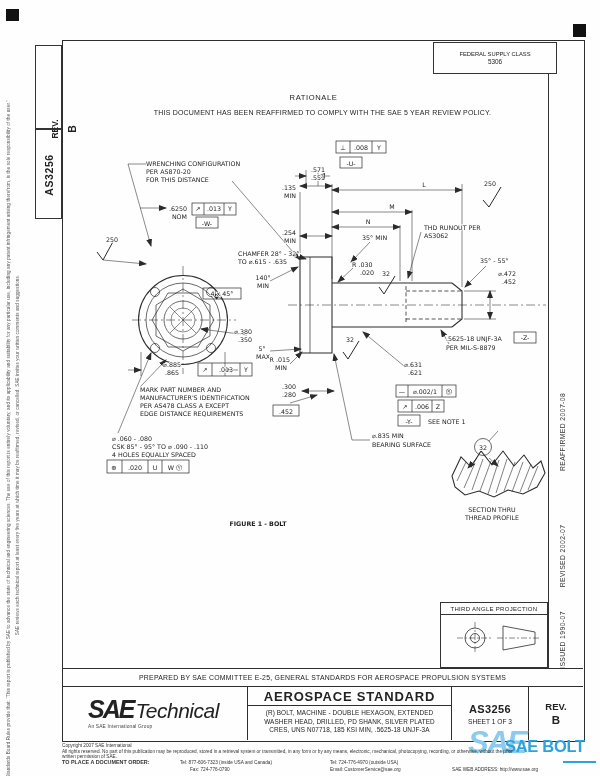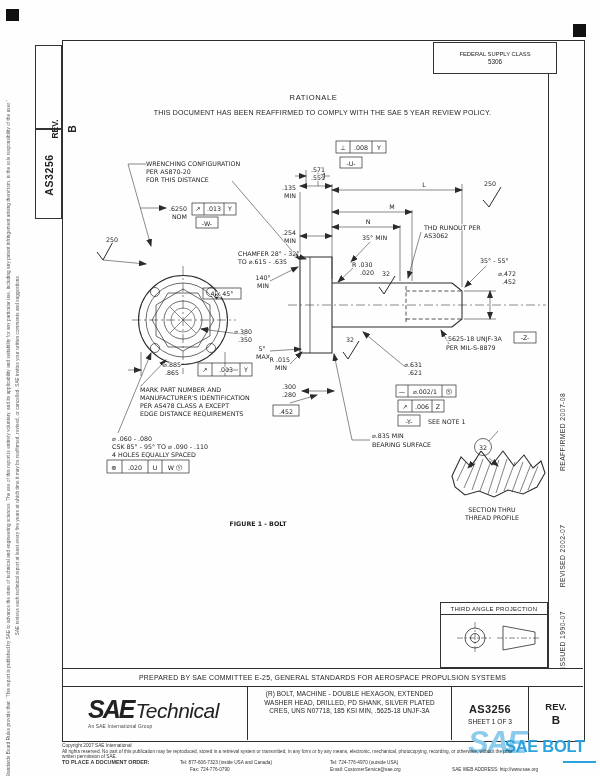--- a/index.html
+++ b/index.html
@@ -299,20 +299,21 @@
 
   <div class="tb" style="left:62px;top:687px;width:521px;height:53px;">
     <div class="tb-cell logo-cell">
       <div class="logo-row">
         <span class="logo-sae">SAE</span>
         <span class="logo-aero">Technical</span>
       </div>
       <div class="logo-tag">An SAE International Group</div>
     </div>
     <div class="tb-cell mid-cell">
+      <div class="mid-head">AEROSPACE STANDARD</div>
       <div class="mid-title">
         <div>(R)  BOLT, MACHINE - DOUBLE HEXAGON, EXTENDED</div>
         <div>WASHER HEAD, DRILLED, PD SHANK, SILVER PLATED</div>
         <div>CRES, UNS N07718, 185 KSI MIN, .5625-18 UNJF-3A</div>
       </div>
     </div>
     <div class="tb-cell num-cell">
       <div class="num-main">AS3256</div>
       <div class="num-sheet">SHEET 1 OF 3</div>
     </div>

